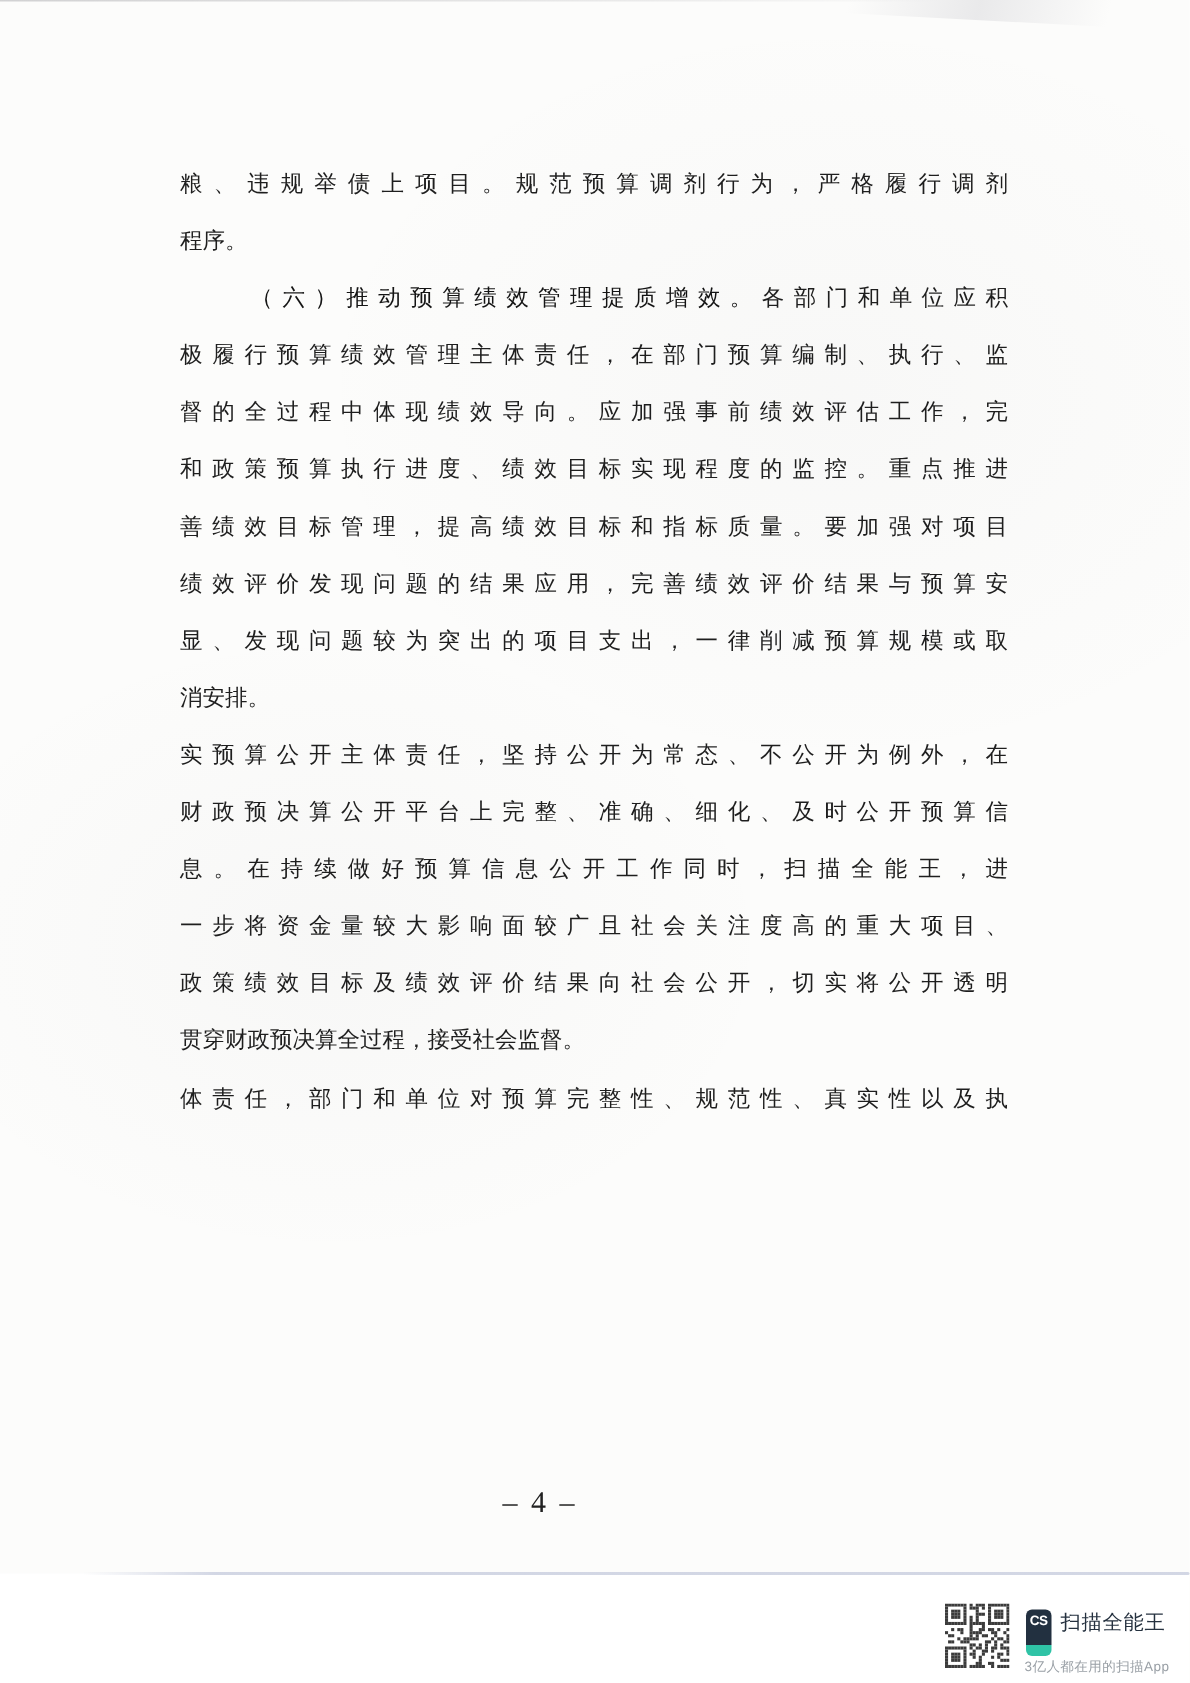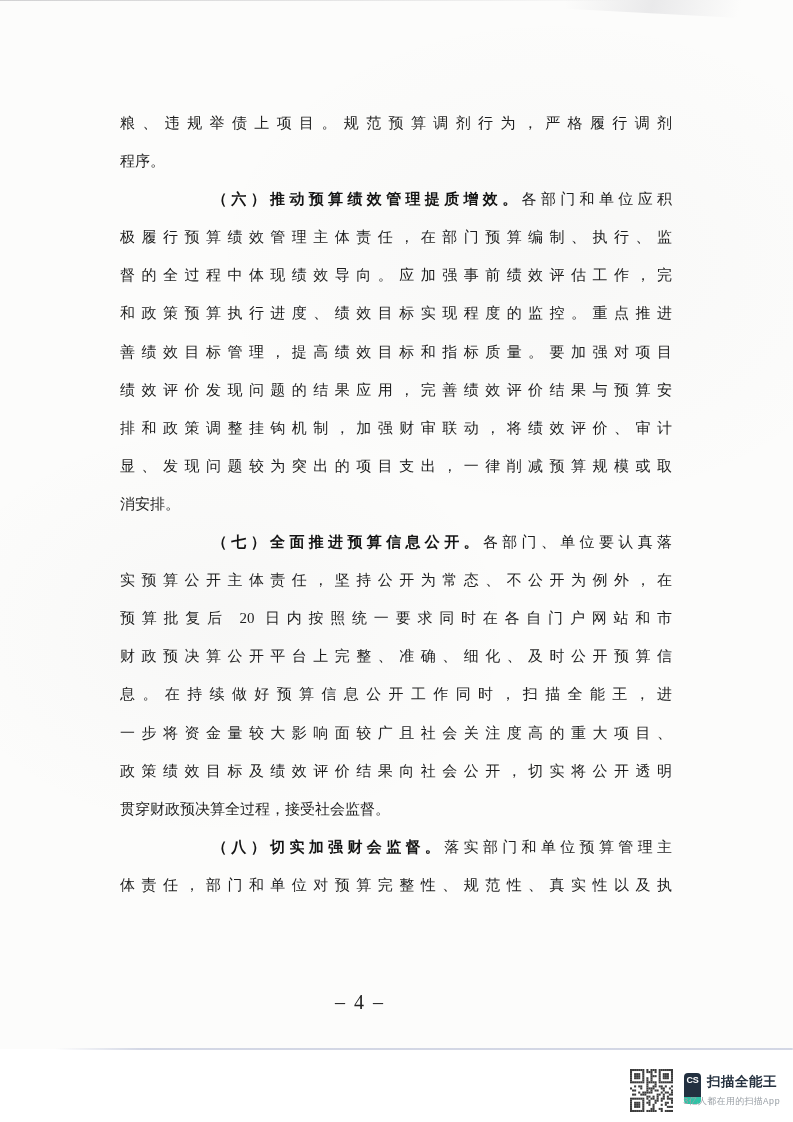--- a/index.html
+++ b/index.html
@@ -38,21 +38,21 @@
     position:absolute; left:120px; top:104px; width:552px;
     font-size:15px; line-height:38.1px; color:#1e1e1e;
     font-family:"Liberation Serif","DejaVu Serif",serif;
   }
   .doc-text .line { white-space:nowrap; }
   .doc-text .line.fill {
     white-space:normal;
     text-align:justify;
     text-align-last:justify;
   }
-  .doc-text .bold { font-weight:700; color:#141414;margin-left:45px; }
+  .doc-text .bold { font-weight:400; color:#141414; }
   
   .page-number {
     position:absolute; left:0; top:991px; width:720px;
     text-align:center; font-size:20px; color:#222;
     letter-spacing:2px;
   }
   
   .watermark { position:absolute; left:630px; top:1069px; width:163px; height:46px; }
   .qr { position:absolute; left:0; top:0; width:43px; height:43px; }
   .qr svg { width:43px; height:43px; fill:#3b3b3b; }
@@ -60,57 +60,53 @@
     position:absolute; left:54px; top:4px; width:17px; height:31px;
     border-radius:4px;
     background:linear-gradient(to bottom, #223040 0%, #223040 76%, #2fc3a6 76%, #2fc3a6 100%);
     color:#ffffff; font-family:"Liberation Sans","DejaVu Sans",sans-serif;
     font-weight:700; font-size:9px; line-height:14px; text-align:center;
     letter-spacing:-0.3px;
   }
   .cs-title {
     position:absolute; left:77px; top:4px;
     font-family:"Liberation Sans","DejaVu Sans",sans-serif;
-    font-weight:700; font-size:13.5px; color:#25313f; letter-spacing:0.5px;
+    font-weight:400; font-size:13.5px; color:#25313f; letter-spacing:0.5px;
     white-space:nowrap;
   }
   .cs-tagline {
-    position:absolute; left:53px; top:26px;
-    font-family:Liberation Mono, monospace;
+    position:absolute; left:53px; top:36px;
+    font-family:Liberation Sans, sans-serif;
     font-size:9px; color:#9aa0a6; letter-spacing:0.3px; white-space:nowrap;
   }
 </style>
 </head>
 <body>
 
 <div class="scan-page">
   <div class="scan-hairline-top"></div>
   <div class="scan-smudge-topright"></div>
 
   <div class="doc-text">
       <div class="line fill"><span>粮、违规举债上项目。规范预算调剂行为，严格履行调剂</span></div>
       <div class="line"><span>程序。</span></div>
       <div class="line fill" style="padding-left: 47px;"><span class="bold">（六）推动预算绩效管理提质增效。</span><span>各部门和单位应积</span></div>
       <div class="line fill"><span>极履行预算绩效管理主体责任，在部门预算编制、执行、监</span></div>
       <div class="line fill"><span>督的全过程中体现绩效导向。应加强事前绩效评估工作，完</span></div>
       <div class="line fill"><span>和政策预算执行进度、绩效目标实现程度的监控。重点推进</span></div>
       <div class="line fill"><span>善绩效目标管理，提高绩效目标和指标质量。要加强对项目</span></div>
       <div class="line fill"><span>绩效评价发现问题的结果应用，完善绩效评价结果与预算安</span></div>
-      <div class="line fill"><span>排和政策调整挂钩机制，加强财审联动，将绩效评价、审计</span></div>
       <div class="line fill"><span>显、发现问题较为突出的项目支出，一律削减预算规模或取</span></div>
       <div class="line"><span>消安排。</span></div>
-      <div class="line fill" style="padding-left: 47px;"><span class="bold">（七）全面推进预算信息公开。</span><span>各部门、单位要认真落</span></div>
       <div class="line fill"><span>实预算公开主体责任，坚持公开为常态、不公开为例外，在</span></div>
-      <div class="line fill"><span>预算批复后 20 日内按照统一要求同时在各自门户网站和市</span></div>
       <div class="line fill"><span>财政预决算公开平台上完整、准确、细化、及时公开预算信</span></div>
       <div class="line fill"><span>息。在持续做好预算信息公开工作同时，扫描全能王，进</span></div>
       <div class="line fill"><span>一步将资金量较大影响面较广且社会关注度高的重大项目、</span></div>
       <div class="line fill"><span>政策绩效目标及绩效评价结果向社会公开，切实将公开透明</span></div>
       <div class="line"><span>贯穿财政预决算全过程，接受社会监督。</span></div>
-      <div class="line fill" style="padding-left: 47px;"><span class="bold">（八）切实加强财会监督。</span><span>落实部门和单位预算管理主</span></div>
       <div class="line fill"><span>体责任，部门和单位对预算完整性、规范性、真实性以及执</span></div>
     </div>
 
   <div class="page-number">– 4 –</div>
 </div>
 
 <div class="page-bottom-edge"></div>
 
 <div class="watermark">
   <div class="qr">

